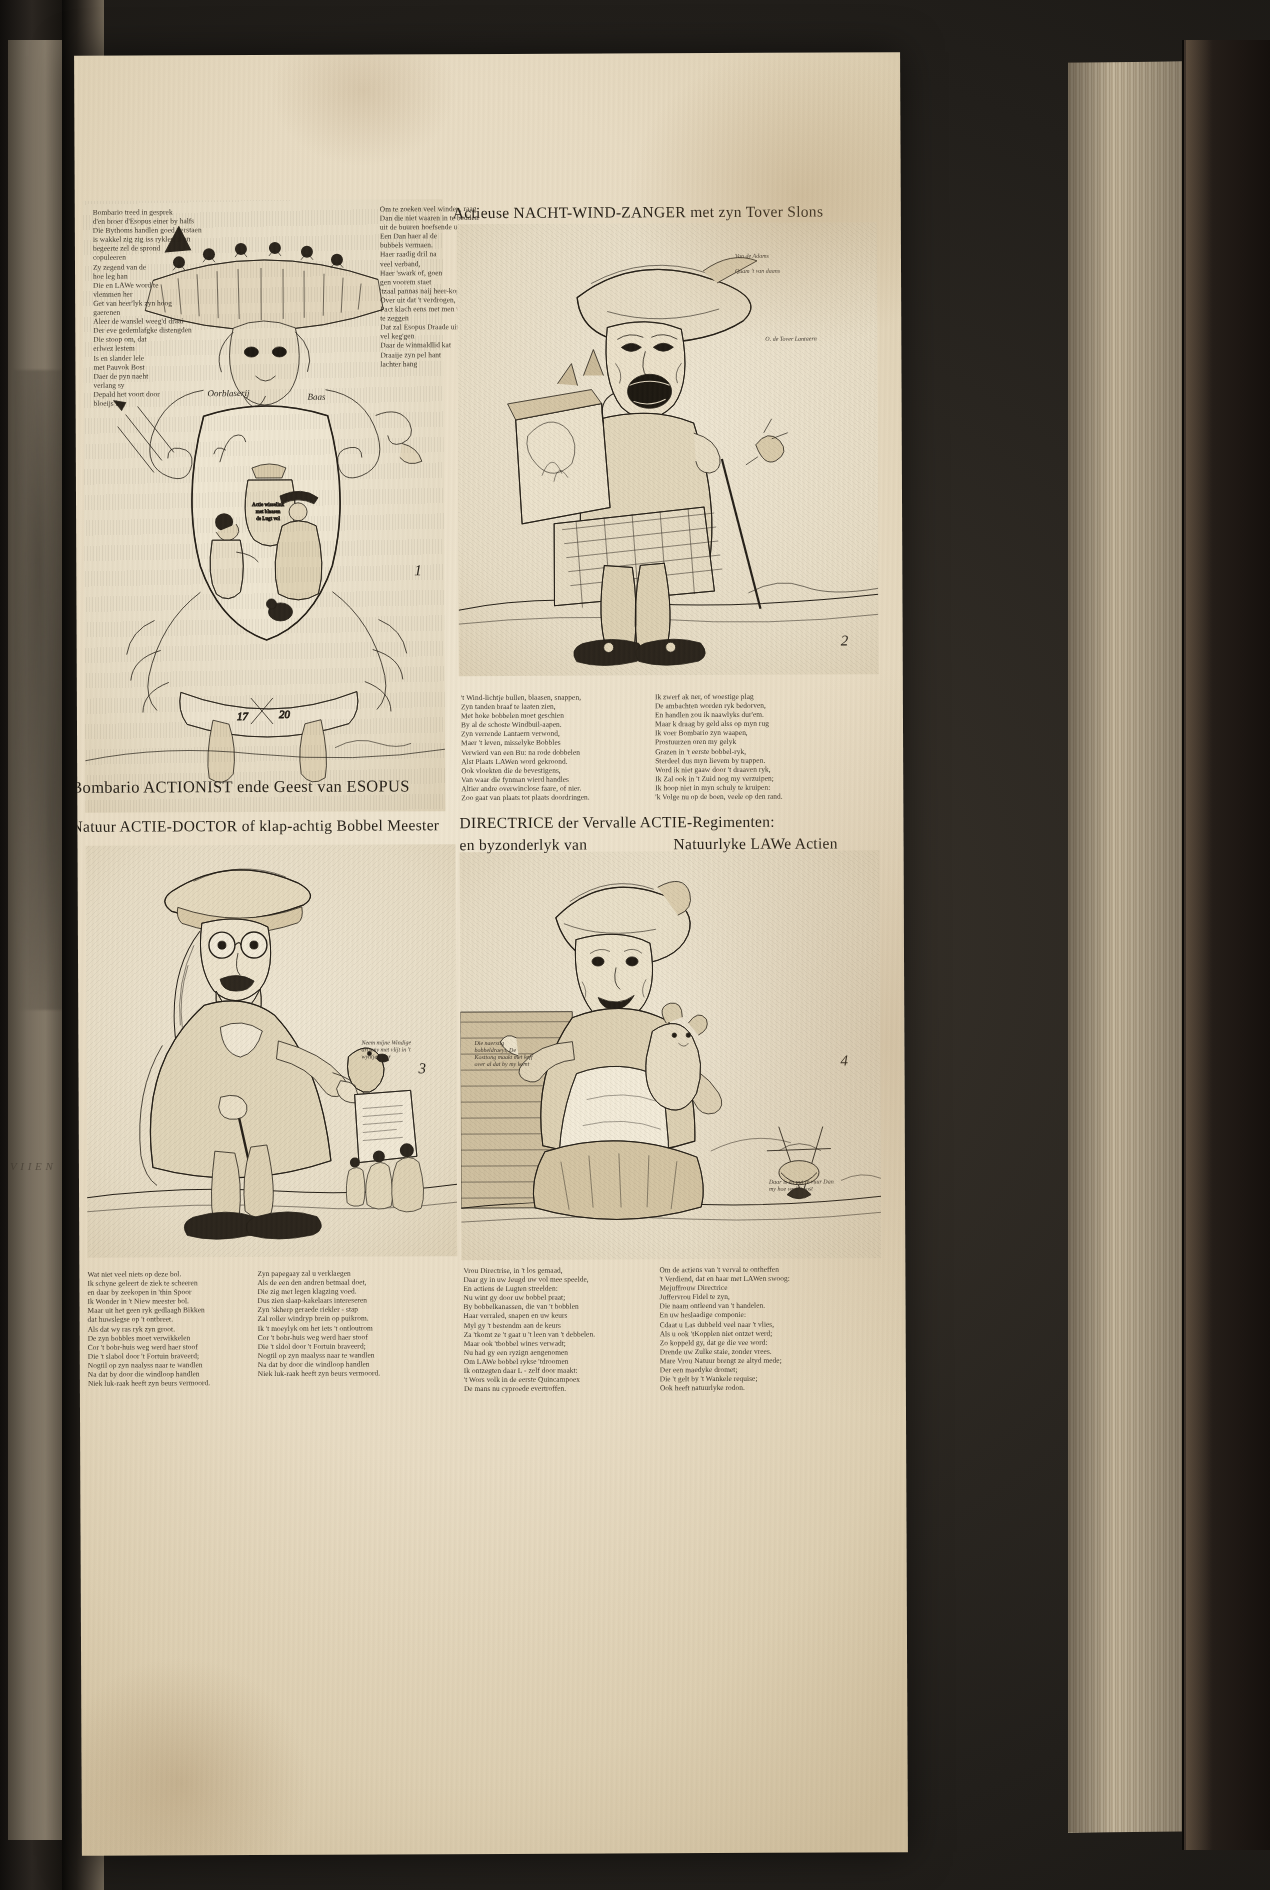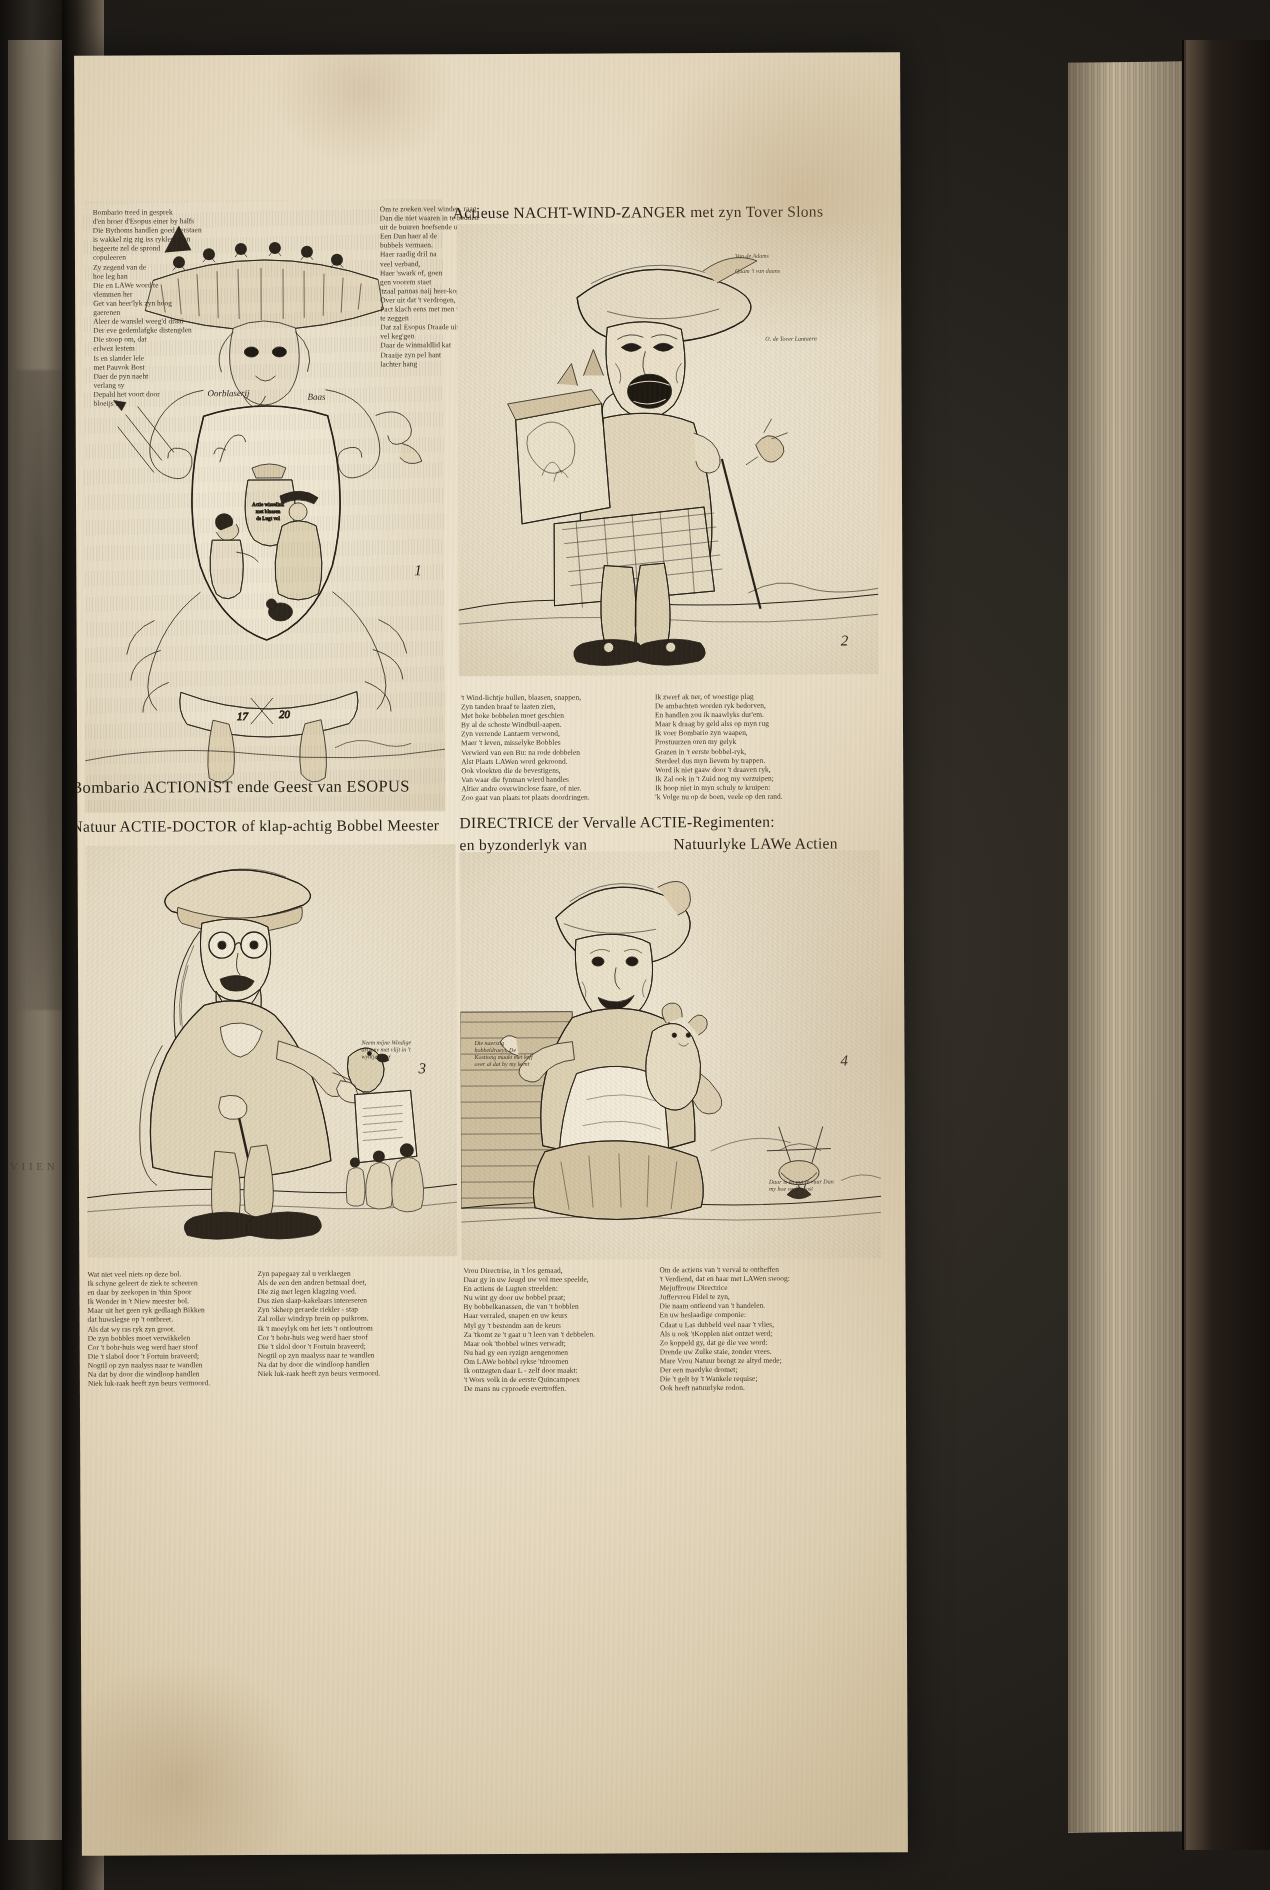--- a/index.html
+++ b/index.html
@@ -215,21 +215,21 @@
 <body>
 
 <div id="page">
 
   <div class="book-bg"></div>
 
   <div class="left-board"></div>
   <div class="left-page">
     <div class="left-print"></div>
   </div>
-  <div class="left-page-text" style="top:1160px;">V I I&nbsp;E N</div>
+  <div class="left-page-text" style="top:1160px;font-style:italic;">V I I&nbsp;E N</div>
   <div class="gutter"></div>
 
   <div class="fore-edge"></div>
   <div class="fore-edge-shade"></div>
   <div class="right-board"></div>
   <div class="right-board-hl"></div>
 
   <div class="leaf">
     <div class="plate">
 

